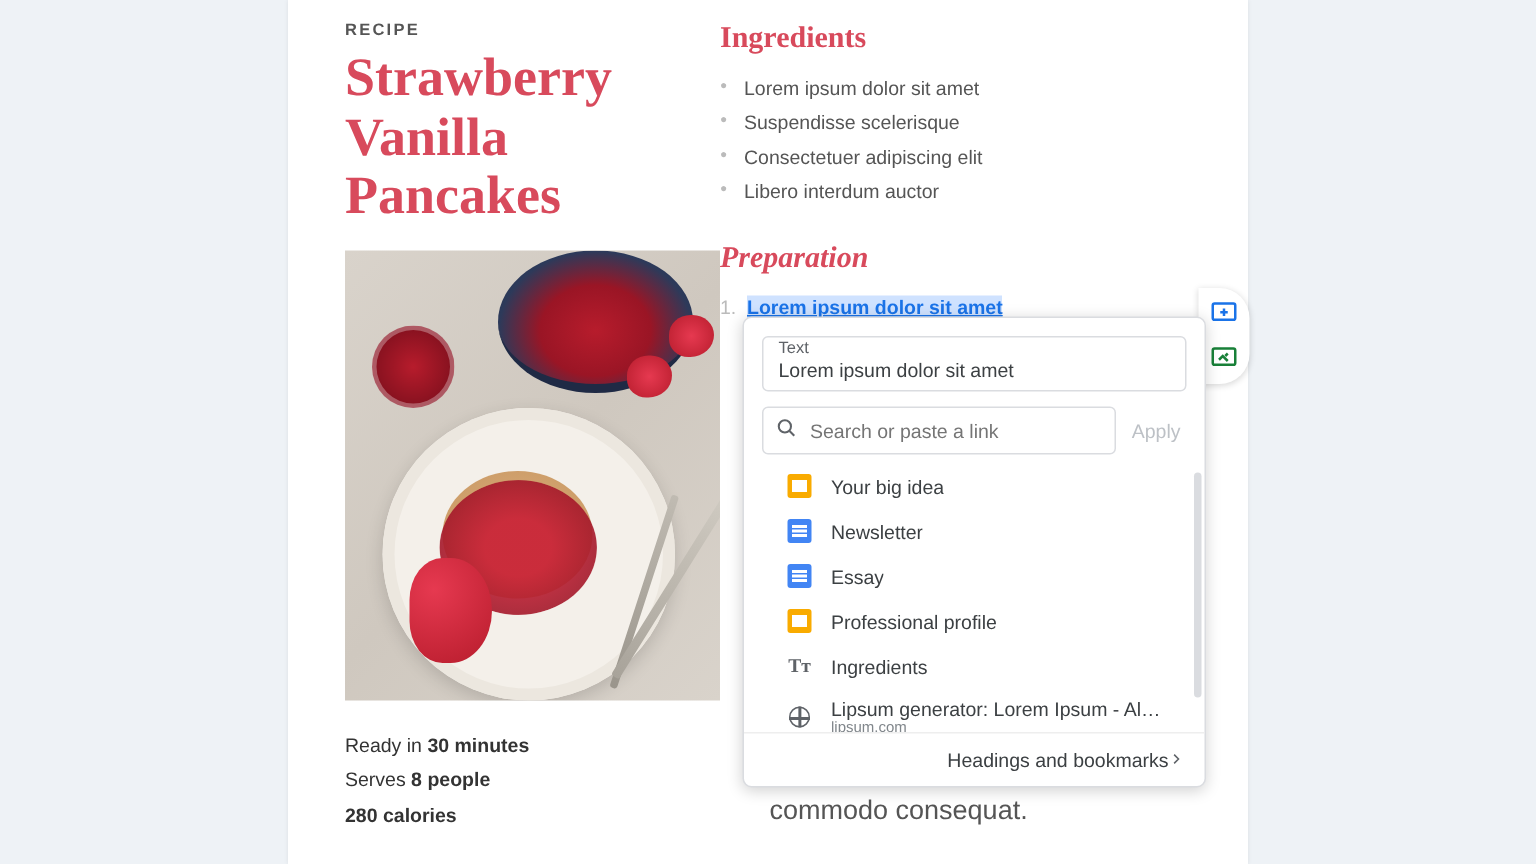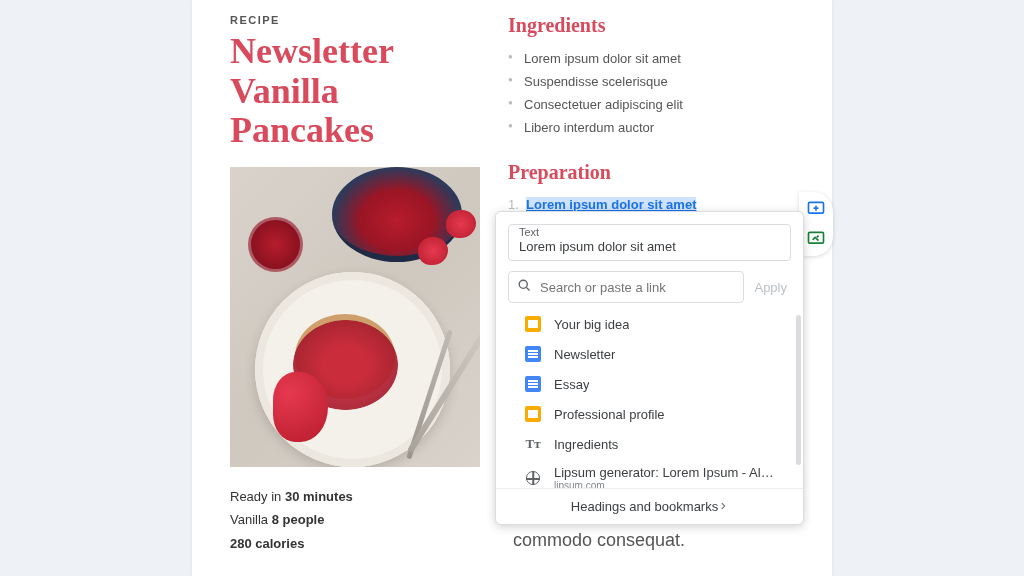--- a/index.html
+++ b/index.html
@@ -12,21 +12,20 @@
     position: relative;
   }
   .page {
     background: #fff;
     width: 640px;
     margin: 0 auto;
     height: 576px;
     padding: 14px 38px 0 38px;
     box-shadow: 0 0 3px rgba(0,0,0,0.08);
     display: flex;
-    gap: 28px;
   }
   .left-col { width: 250px; flex-shrink: 0; }
   .right-col { flex: 1; }
   .eyebrow {
     font-size: 11px;
     letter-spacing: 1.5px;
     color: #555;
     font-weight: 600;
     margin-bottom: 6px;
   }
@@ -113,21 +112,21 @@
     line-height: 1.8;
   }
   .meta b { font-weight:700; }
   .section-h {
     font-family: Georgia, serif;
     font-size: 20px;
     font-weight: 700;
     color: #d84a5c;
     margin-bottom: 10px;
   }
-  .section-h.prep { margin-top: 22px; }
+  .section-h.prep { margin-top: 22px; font-style: italic; }
   ul.ing { list-style:none; }
   ul.ing li {
     font-size: 13px;
     color: #555;
     padding: 4px 0 4px 16px;
     position: relative;
   }
   ul.ing li::before {
     content:"●"; position:absolute; left:0; top:5px;
     color:#bbb; font-size:8px;
@@ -209,21 +208,21 @@
   }
   .ri-icon { width:18px;height:18px; flex-shrink:0; display:flex;align-items:center;justify-content:center; }
   .ri-label { font-size:13px; color:#3c4043; overflow:hidden;text-overflow:ellipsis;white-space:nowrap; }
   .ri-sub { font-size:10px; color:#80868b; }
   .ri-label-wrap { display:flex;flex-direction:column; overflow:hidden; }
   .scrollbar-fake {
     position:absolute; right:2px; top:6px; width:5px; height:150px;
     background:#dadce0; border-radius:3px;
   }
   .popup-footer {
-    display:flex;justify-content:center;align-items:center;
+    display:flex;justify-content:flex-end;align-items:center;
     padding:10px 14px;
     font-size:13px; color:#3c4043;
   }
   .side-buttons {
     position:absolute;
     left:799px; top:192px;
     background:#fff;
     border-radius:0 20px 20px 0;
     box-shadow:0 1px 4px rgba(0,0,0,0.15);
     padding:6px 6px;
@@ -246,37 +245,37 @@
   .ic-globe{width:14px;height:14px;border:1.5px solid #5f6368;border-radius:50%;position:relative;}
   .ic-globe::before{content:"";position:absolute;left:50%;top:-1px;bottom:-1px;width:1.5px;background:#5f6368;transform:translateX(-50%);}
   .ic-globe::after{content:"";position:absolute;top:50%;left:-1px;right:-1px;height:1.5px;background:#5f6368;}
 </style>
 </head>
 <body>
 
 <div class="page">
   <div class="left-col">
     <div class="eyebrow">RECIPE</div>
-    <h1 class="title">Newsletter Vanilla Pancakes</h1>
+    <h1 class="title">Strawberry Vanilla Pancakes</h1>
     <div class="photo">
       <div class="bowl"></div>
       <div class="glass"></div>
       <div class="loose1"></div>
         <div class="loose2"></div>
       <div class="plate">
         <div class="pancake"></div>
         <div class="sauce"></div>
         <div class="strawberries-side"></div>
         <div class="fork"></div>
         <div class="knife"></div>
       </div>
     </div>
     <div class="meta">
       <div><span>Ready in </span><b>30 minutes</b></div>
-      <div><span>Vanilla </span><b>8 people</b></div>
+      <div><span>Serves </span><b>8 people</b></div>
       <div><b>280 calories</b></div>
     </div>
   </div>
 
   <div class="right-col">
     <div class="section-h">Ingredients</div>
     <ul class="ing">
       <li>Lorem ipsum dolor sit amet</li>
       <li>Suspendisse scelerisque</li>
       <li>Consectetuer adipiscing elit</li>

